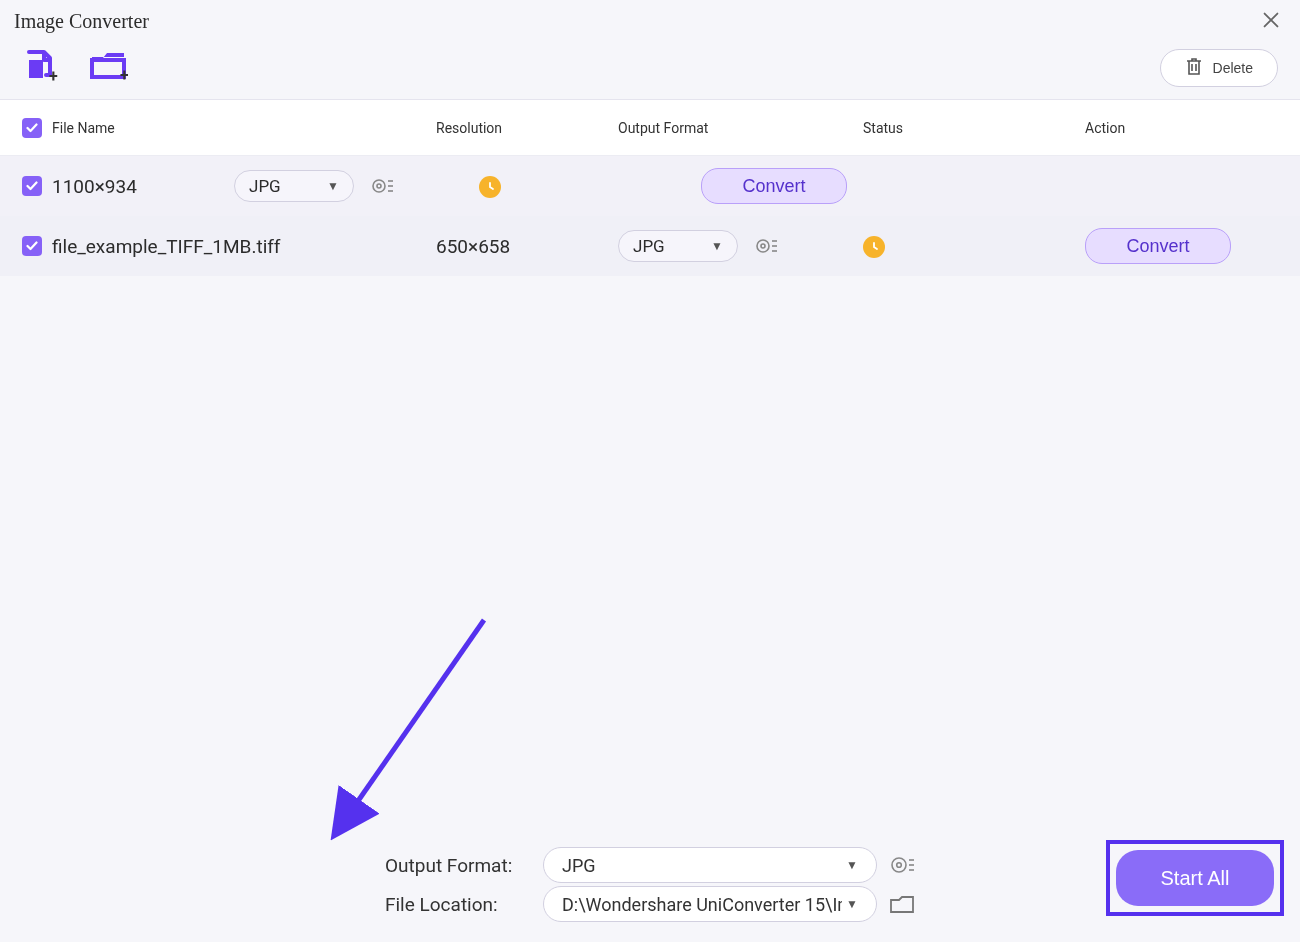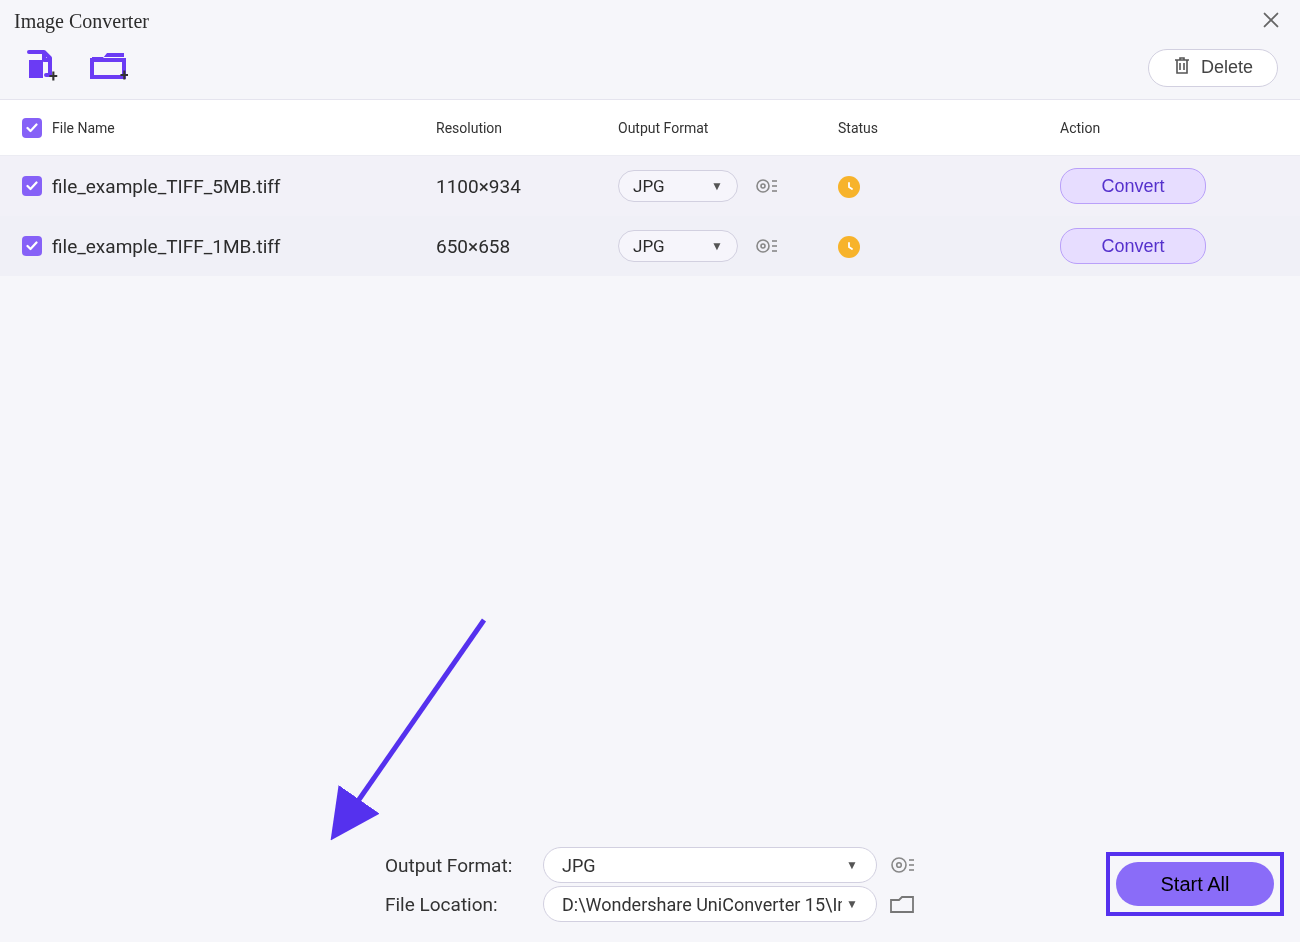--- a/index.html
+++ b/index.html
@@ -53,40 +53,40 @@
   .delete-btn {
     display: flex;
     align-items: center;
     gap: 10px;
     height: 38px;
     padding: 0 24px;
     border: 1px solid #d2d0e0;
     border-radius: 20px;
     background: #fff;
     cursor: pointer;
-    font-size: 18px;
+    font-size: 14px;
     color: #444;
   }
 
   
   .header-row {
     display: flex;
     align-items: center;
     padding: 0 22px;
     height: 56px;
     background: #fff;
     border-bottom: 1px solid #ececf3;
     font-size: 14px;
     color: #333;
   }
   .col-check { width: 30px; display:flex; align-items:center; }
   .col-name  { flex: 0 0 384px; padding-left: 0px; }
   .col-res   { flex: 0 0 182px; }
   .col-fmt   { flex: 0 0 220px; }
-  .col-status{ flex: 0 0 222px; }
+  .col-status{ flex: 0 0 222px; margin-left: 25px; }
   .col-action{ flex: 1; }
 
   
   .file-row {
     display: flex;
     align-items: center;
     padding: 0 22px;
     height: 60px;
     background: #f0f0f7;
     font-size: 19px;
@@ -182,25 +182,25 @@
 
   .start-all-wrap {
     position: absolute;
     right: 16px;
     bottom: 26px;
     border: 4px solid #5531ee;
     padding: 6px;
   }
   .start-all-btn {
     width: 158px;
-    height: 44px;
+    height: 56px;
     border: none;
     border-radius: 22px;
     background: #8a6cf8;
-    color: #000000;
+    color: #ffffff;
     font-size: 20px;
     cursor: pointer;
   }
 
   
   .arrow-layer {
     position:absolute;
     left:0; top:0;
     pointer-events:none;
   }
@@ -264,21 +264,20 @@
 <div>
 
   <div class="file-row">
     <div class="col-check">
       <span class="checkbox">
         <svg width="12" height="10" viewBox="0 0 12 10" stroke="#fff" stroke-width="2.2" fill="none" stroke-linecap="round" stroke-linejoin="round">
             <polyline points="1.5,5 4.5,8 10.5,1.5"></polyline>
           </svg>
       </span>
     </div>
-    <div class="col-name">file_example_TIFF_5MB.tiff</div>
     <div class="col-res">1100×934</div>
     <div class="col-fmt" style="display:flex;align-items:center;">
       <div class="fmt-select">
         <span>JPG</span>
         <span class="caret">▼</span>
       </div>
       <span class="settings-icon">
         <svg width="24" height="22" viewBox="0 0 24 22" fill="none" stroke="#888" stroke-width="1.6">
             <circle cx="9" cy="11" r="6"></circle>
             <circle cx="9" cy="11" r="2"></circle>

